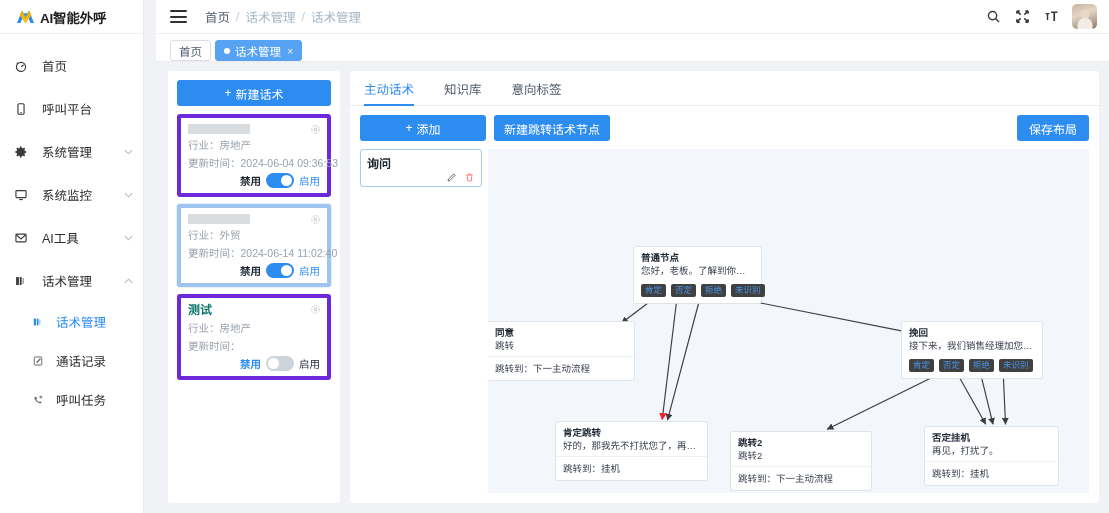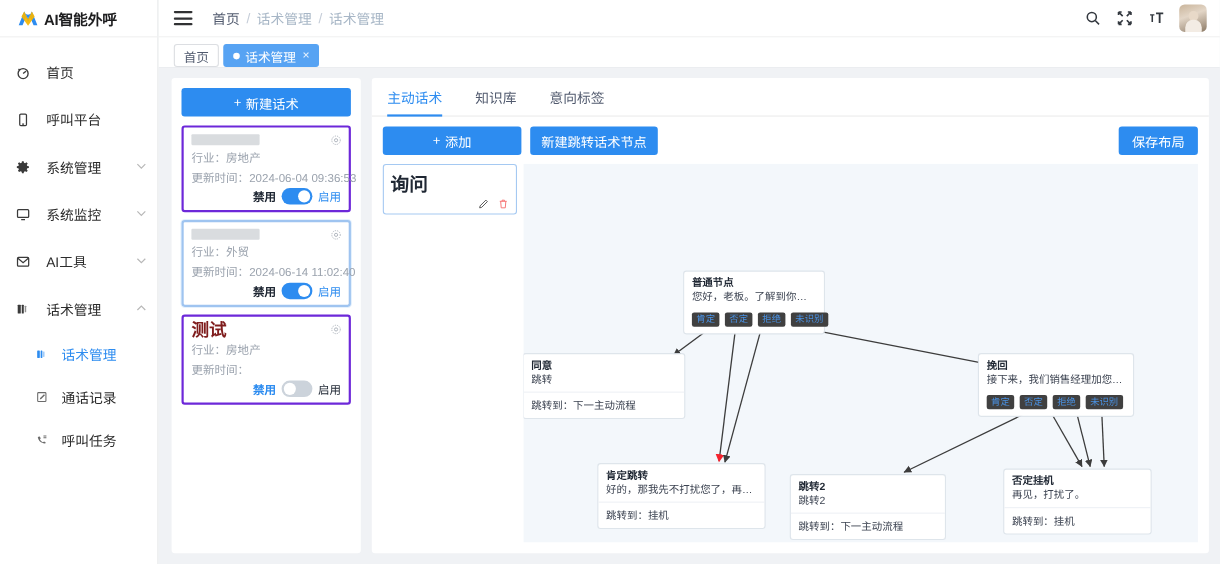--- a/index.html
+++ b/index.html
@@ -5,21 +5,21 @@
 <style>
   * { box-sizing: border-box; margin: 0; padding: 0; }
   html, body {
     width: 1109px; height: 513px;
     overflow: hidden;
     font-family: "Liberation Sans", "DejaVu Sans", sans-serif;
     background: #f0f2f5;
     font-size: 12px;
     color: #303133;
   }
-  .app { display: flex; width: 1109px; height: 447px; }
+  .app { display: flex; width: 1109px; height: 447px; gap: 12px; }
 
   
   .sidebar {
     width: 144px; min-width: 144px; height: 513px;
     background: #ffffff;
     border-right: 1px solid #e8eaec;
     display: flex; flex-direction: column;
     position: relative;
   }
   .logo-row {
@@ -103,25 +103,25 @@
     width: 172px; min-width: 172px; background: #fff; border-radius: 3px;
     padding: 9px 9px 0 9px; overflow: hidden;
   }
   .btn {
     display: flex; align-items: center; justify-content: center; gap: 4px;
     background: #2d8cf0; color: #fff; border: none; border-radius: 3px;
     font-size: 12px; height: 26px; cursor: pointer; font-family: inherit; white-space:nowrap;
   }
   .btn-new { width: 100%; margin-bottom: 8px; }
   .script-card {
-    border: 2px solid #6d28d9; border-radius: 3px; padding: 6px 7px 5px 7px;
+    border: 4px solid #6d28d9; border-radius: 3px; padding: 6px 7px 5px 7px;
     margin-bottom: 7px; position: relative; cursor: pointer; background:#fff;
   }
   .script-card.selected { border-color: #9fc4f0; box-shadow: 0 0 0 1px rgba(45,140,240,.12); }
-  .sc-title { font-size: 16px; font-weight: bold; color: #7f1d1d; height: 13px; line-height:13px;}
+  .sc-title { font-size: 12px; font-weight: bold; color: #0f766e; height: 13px; line-height:13px;}
   .sc-title.redacted { background: #d9dcdf; border-radius:1px; width: 62px; height: 10px; }
   .sc-title.redacted2 { background: #d9dcdf; border-radius:1px; width: 62px; height: 10px; }
   .sc-gear { position: absolute; right: 6px; top: 6px; color: #a9b0b8; cursor: pointer; line-height: 0;}
   .sc-meta { font-size: 10.5px; color: #9aa2ad; margin-top: 3px; white-space: nowrap; }
   .sc-switch-row { display: flex; align-items: center; justify-content: flex-end; gap: 5px; margin-top: 3px; }
   .sw-label { font-size: 10.5px; }
   .sw-off { color: #1f2733; font-weight: bold;}
   .sw-on { color: #2d8cf0; }
   .sw-off.muted { color: #2d8cf0; font-weight: bold;}
   .sw-on.muted { color: #1f2733; }
@@ -145,21 +145,21 @@
   .btn-add { width: 126px; }
   .btn-tb { padding: 0 10px; }
   .btn-save { margin-left: auto; padding: 0 12px; }
 
   .workarea { flex: 1; display: flex; padding: 0 10px 10px 10px; gap: 0; min-height: 0; }
   .node-list { width: 128px; min-width: 128px; display: flex; flex-direction: column; gap: 6px; padding-right: 6px;}
   .node-item {
     border: 1px solid #e8eaec; border-radius: 3px; padding: 4px 6px 3px 6px; background: #fff; cursor: pointer;
   }
   .node-item.active { border-color: #a5c9f2; }
-  .node-item .ni-title { font-size: 17px; font-weight: bold; color: #1f2733; }
+  .node-item .ni-title { font-size: 12px; font-weight: bold; color: #1f2733; }
   .node-item .ni-acts { display: flex; justify-content: flex-end; gap: 7px; margin-top: 1px; }
   .ni-acts span { cursor: pointer; line-height: 0;}
 
   
   .canvas { flex: 1; background: #f3f7fb; position: relative; overflow: hidden; min-width:0;}
   .flow-node {
     position: absolute; background: #fff; border-radius: 2px;
     box-shadow: 0 0 0 1px rgba(220,226,233,.9);
   }
   .fn-head { padding: 5px 7px 4px 7px; }

